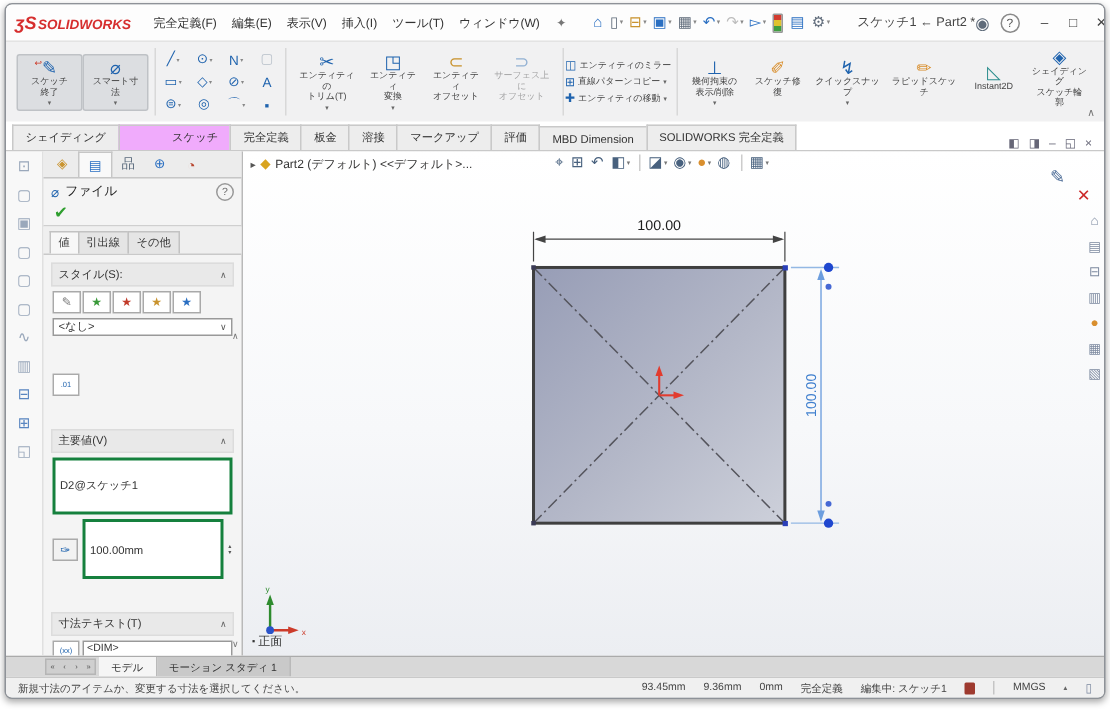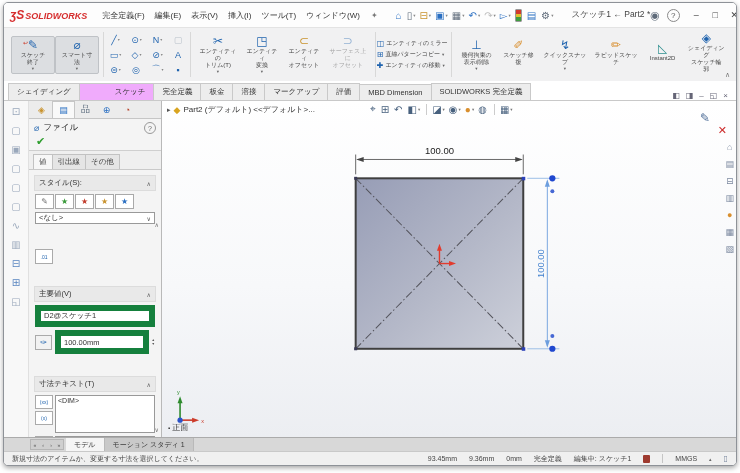--- a/index.html
+++ b/index.html
@@ -78,21 +78,21 @@
   .sec-h{display:flex;justify-content:space-between;align-items:center;background:#e9e9e9;border:1px solid #dcdcdc;padding:2px 4px;font-size:7.5px;color:#333;}
   .sec-h .chev{font-size:6px;color:#666;}
   .sec-b{padding:3px 1px;display:flex;flex-direction:column;gap:3px;}
   .stylebtns{display:flex;gap:1px;}
   .stbtn{width:17px;height:13px;border:1px solid #a9a9a9;background:#fff;display:flex;align-items:center;justify-content:center;font-size:8px;color:#777;}
   .stbtn.c-green{color:#3a9a3a}.stbtn.c-red{color:#c23b2a}.stbtn.c-amber{color:#c9932e}.stbtn.c-blue{color:#2a6fc2}
   .dd{height:13px;border:1px solid #999;background:#fff;display:flex;align-items:center;justify-content:space-between;padding:0 3px;font-size:7.5px;color:#333;flex:1;}
   .dd .caret{font-size:6px;color:#555;}
   .tolrow{display:flex;gap:3px;align-items:center;}
   .tolic{width:16px;height:13px;flex:0 0 auto;border:1px solid #aaa;background:#fff;font-size:5px;color:#1f63ae;display:flex;align-items:center;justify-content:center;}
-  .input{height:12px;border:6px solid #15803d;background:#fff;font-size:7.5px;display:flex;align-items:center;padding:0 3px;flex:1;}
+  .input{height:12px;border:2px solid #15803d;background:#fff;font-size:7.5px;display:flex;align-items:center;padding:12px 3px;flex:1;}
   .valrow{display:flex;gap:3px;align-items:center;}
   .iconbtn{width:15px;height:13px;flex:0 0 auto;border:1px solid #aaa;background:#f2f2f2;display:flex;align-items:center;justify-content:center;font-size:8px;color:#1f63ae;}
   .spinner{display:flex;flex-direction:column;font-size:3.5px;line-height:4px;color:#555;}
   .dtrow{display:flex;gap:2px;}
   .dtcol{display:flex;flex-direction:column;gap:2px;}
   .dtbtn{width:16px;height:12px;border:1px solid #aaa;background:#fff;display:flex;align-items:center;justify-content:center;font-size:5px;color:#1f63ae;}
   .textarea{flex:1;height:34px;border:1px solid #999;background:#fff;font-size:7px;padding:1px 2px;color:#333;}
   .pm-scroll{position:absolute;right:2px;font-size:6px;color:#777;}
 
   

